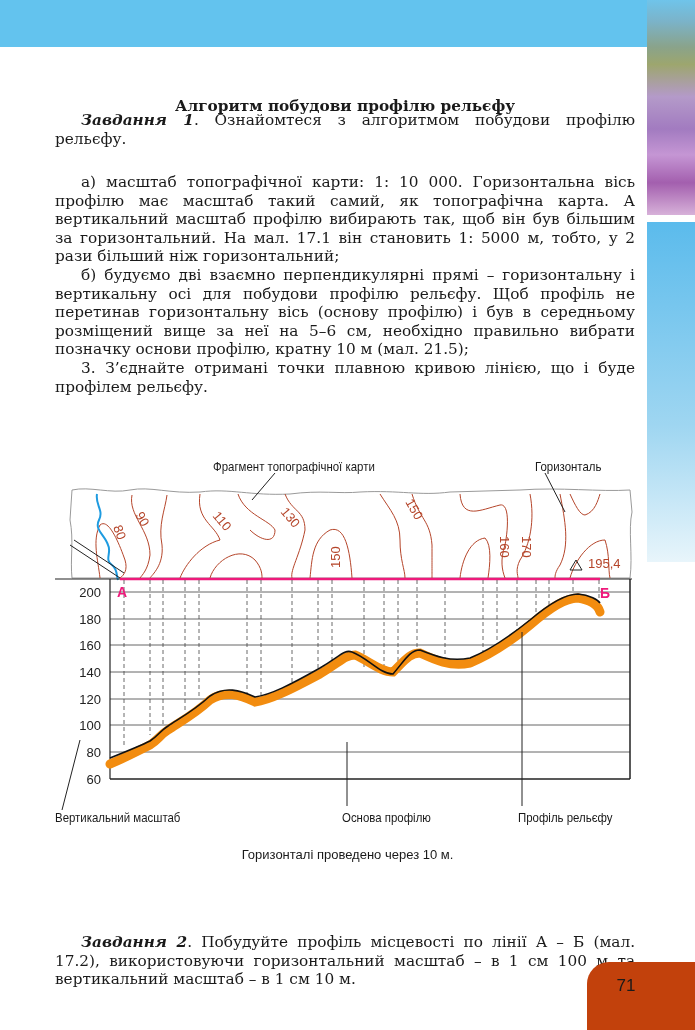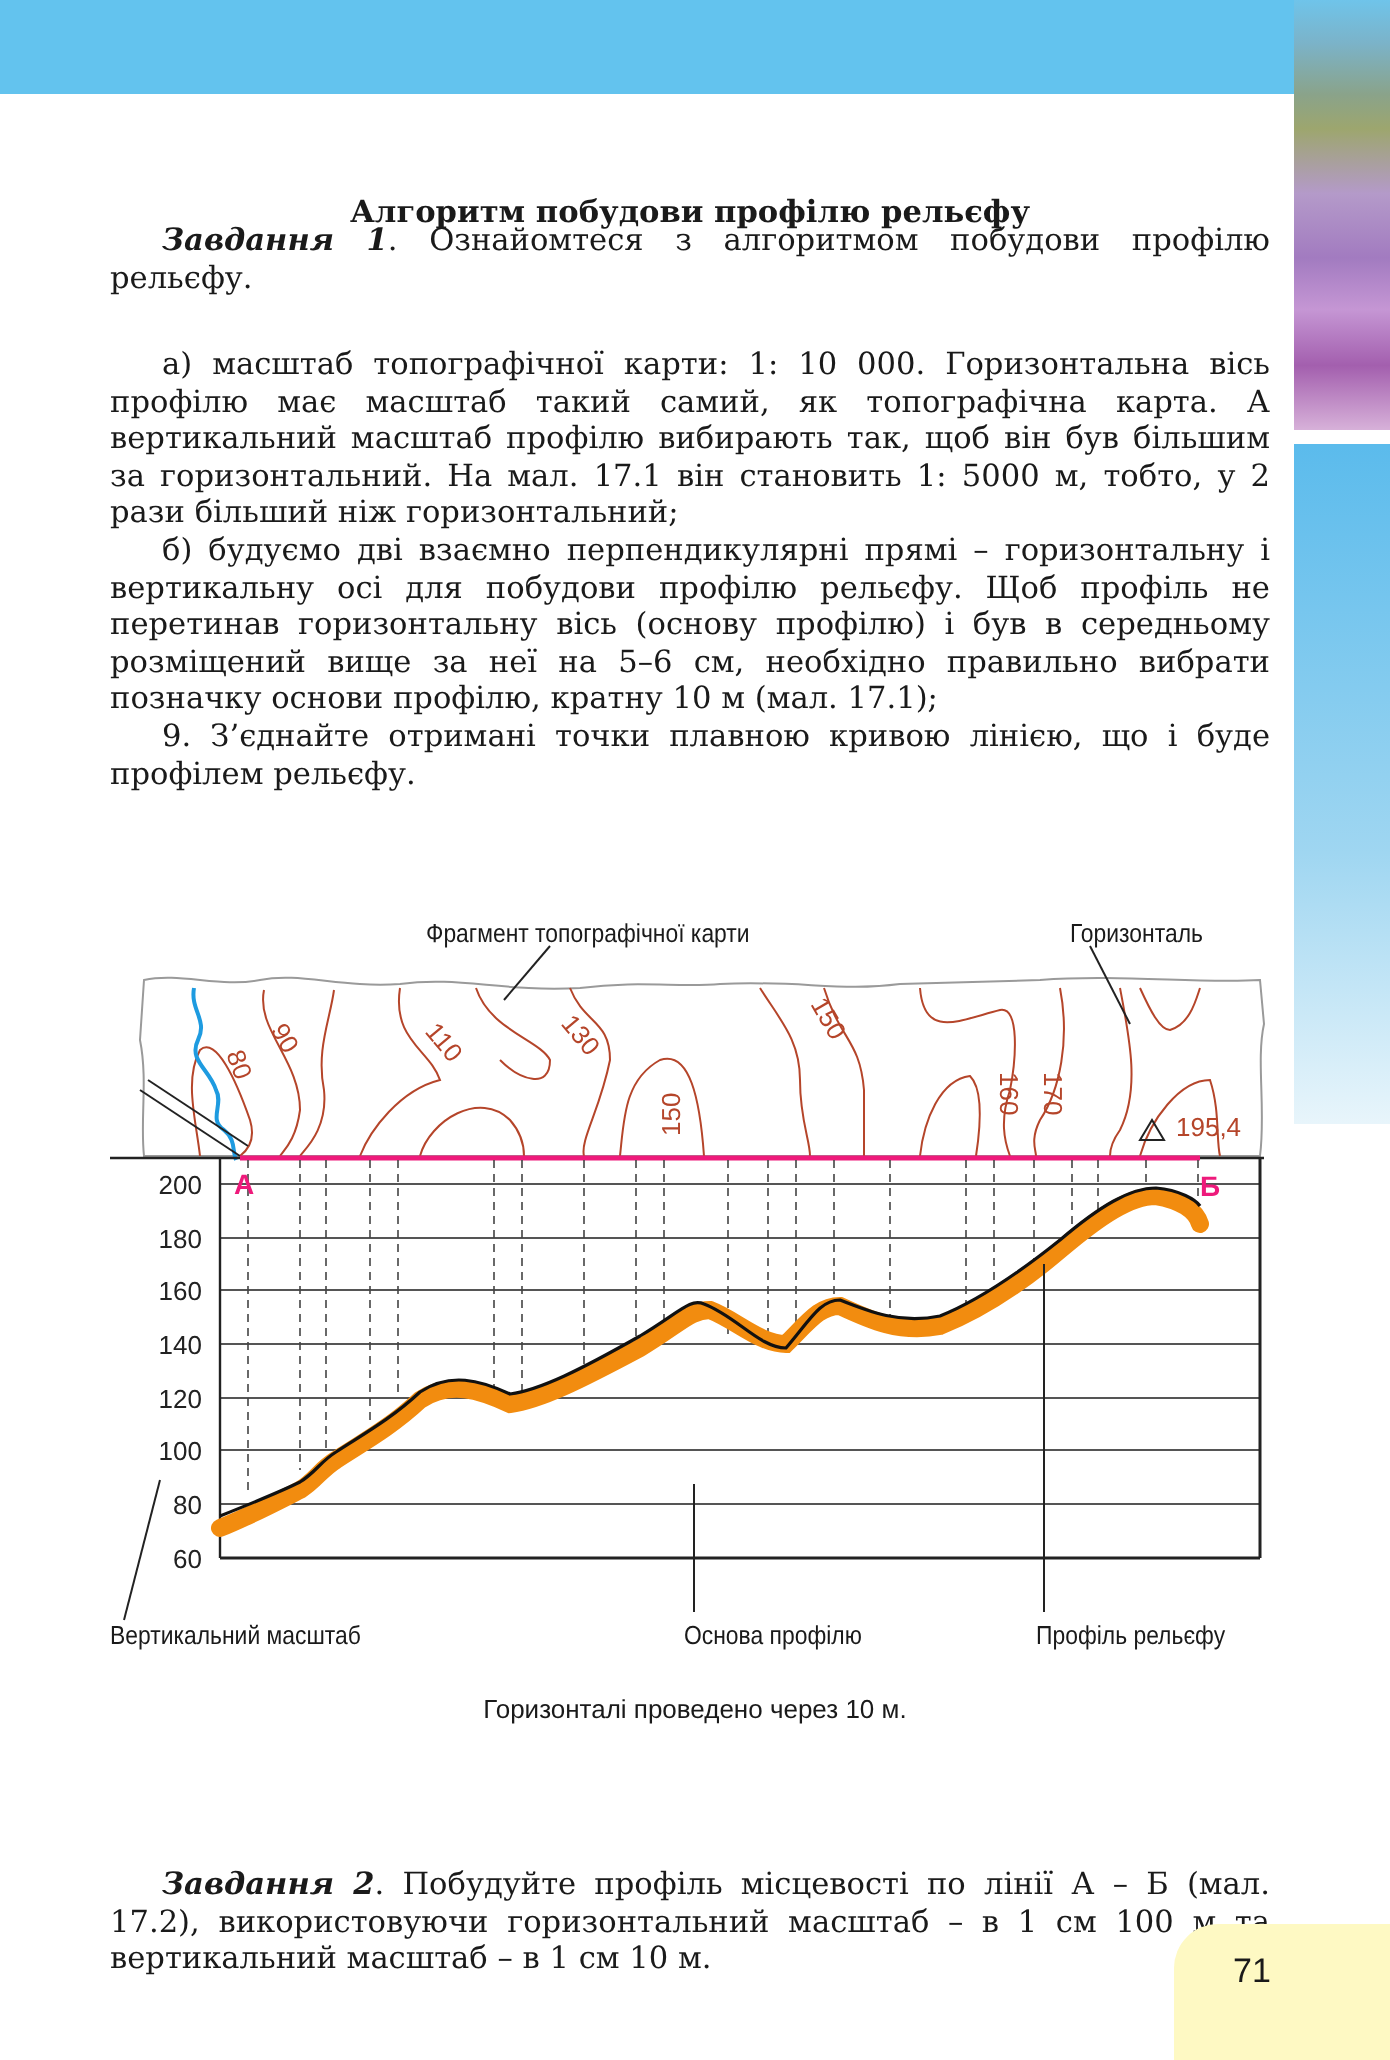--- a/index.html
+++ b/index.html
@@ -1,21 +1,21 @@
 <!DOCTYPE html>
 <html><head>
 <meta charset="utf-8">
 <style>
   html,body{margin:0;padding:0;}
   body{width:695px;height:1030px;position:relative;background:#ffffff;overflow:hidden;font-family:"DejaVu Serif","Liberation Serif",serif;color:#1a1a1a;}
   .topband{position:absolute;left:0;top:0;width:650px;height:47px;background:#63c3ee;}
   .side-photo{position:absolute;left:647px;top:0;width:48px;height:215px;
     background:linear-gradient(180deg,#6fc4ea 0%,#7bb3c9 10%,#8aa38a 22%,#9da66e 30%,#b49ac9 45%,#a27bc0 60%,#c596d4 72%,#a35fae 85%,#d7b1d9 100%);}
   .side-grad{position:absolute;left:647px;top:222px;width:48px;height:340px;background:linear-gradient(180deg,#5bbbec 0%,#9fd6f1 60%,#e8f5fb 100%);}
-  .pagenum-tab{position:absolute;left:587px;top:962px;width:108px;height:68px;background:#fef9c3;border-top-left-radius:22px;}
+  .pagenum-tab{position:absolute;left:587px;top:962px;width:108px;height:68px;background:#c2410c;border-top-left-radius:22px;}
   .pagenum{position:absolute;left:0;top:14px;width:78px;text-align:center;font-family:"Liberation Sans",sans-serif;font-size:17px;color:#1a1a1a;}
   .text{position:absolute;left:55px;width:580px;font-size:15.3px;line-height:18.6px;text-align:justify;margin-top:48px;}
   .text p{margin:0;text-indent:26px;}
   .task b{font-style:italic;font-weight:bold;}
   .heading{position:absolute;left:55px;width:580px;top:97px;text-align:center;font-weight:bold;font-size:15.3px;}
   .figure{position:absolute;left:0;top:450px;width:695px;height:390px;}
   .fig-label{position:absolute;font-family:"Liberation Sans",sans-serif;font-size:13px;color:#1a1a1a;white-space:nowrap;transform:scaleX(0.88);transform-origin:left top;}
   .caption{position:absolute;left:40px;width:615px;top:846px;text-align:center;font-family:"Liberation Sans",sans-serif;font-size:13px;line-height:17px;}
   .caption i{font-style:italic;}
 </style>
@@ -27,22 +27,22 @@
 <div class="side-grad"></div>
 
 <div class="text task" style="top:63px;">
   <p><b>Завдання 1</b><span>. Ознайомтеся з алгоритмом побудови профілю рельєфу.</span></p>
 </div>
 
 <div class="heading">Алгоритм  побудови профілю рельєфу</div>
 
 <div class="text" style="top:125px;">
   <p>а) масштаб топографічної карти: 1: 10 000. Горизонтальна вісь профілю має масштаб такий самий, як топографічна карта. А вертикальний масштаб профілю вибирають так, щоб він був більшим за горизонтальний. На мал. 17.1 він становить 1: 5000 м, тобто, у 2 рази більший ніж горизонтальний;</p>
-  <p>б) будуємо дві взаємно перпендикулярні прямі – горизонтальну і вертикальну осі для побудови профілю рельєфу. Щоб профіль не перетинав горизонтальну вісь (основу профілю) і був в середньому розміщений вище за неї на 5–6 см, необхідно правильно вибрати позначку основи профілю, кратну 10 м (мал. 17.1);</p>
-  <p>9. З’єднайте отримані точки плавною кривою лінією, що і буде профілем рельєфу.</p>
+  <p>б) будуємо дві взаємно перпендикулярні прямі – горизонтальну і вертикальну осі для побудови профілю рельєфу. Щоб профіль не перетинав горизонтальну вісь (основу профілю) і був в середньому розміщений вище за неї на 5–6 см, необхідно правильно вибрати позначку основи профілю, кратну 10 м (мал. 21.5);</p>
+  <p>3. З’єднайте отримані точки плавною кривою лінією, що і буде профілем рельєфу.</p>
 </div>
 
 <div class="figure">
   <svg width="695" height="390" viewBox="0 450 695 390" style="position:absolute;left:0;top:0;">
 
     <path d="M72,490 C90,486 110,494 130,490 C150,486 170,494 200,492 C230,488 250,496 290,494 C320,490 340,494 360,492 C400,490 420,496 450,492 L520,490 C560,487 600,492 630,490 L632,512 C628,530 633,555 630,578 L72,578 C70,560 74,540 70,520 Z" fill="#ffffff" stroke="#9a9a9a" stroke-width="1"></path>
 
     <g fill="none" stroke="#b5452a" stroke-width="1">
       <path d="M100,578 C98,560 92,540 100,525 C108,518 118,540 125,560 C128,570 124,575 120,578"></path>
       <path d="M132,495 C128,515 150,530 150,555 C148,570 142,575 140,578"></path>

